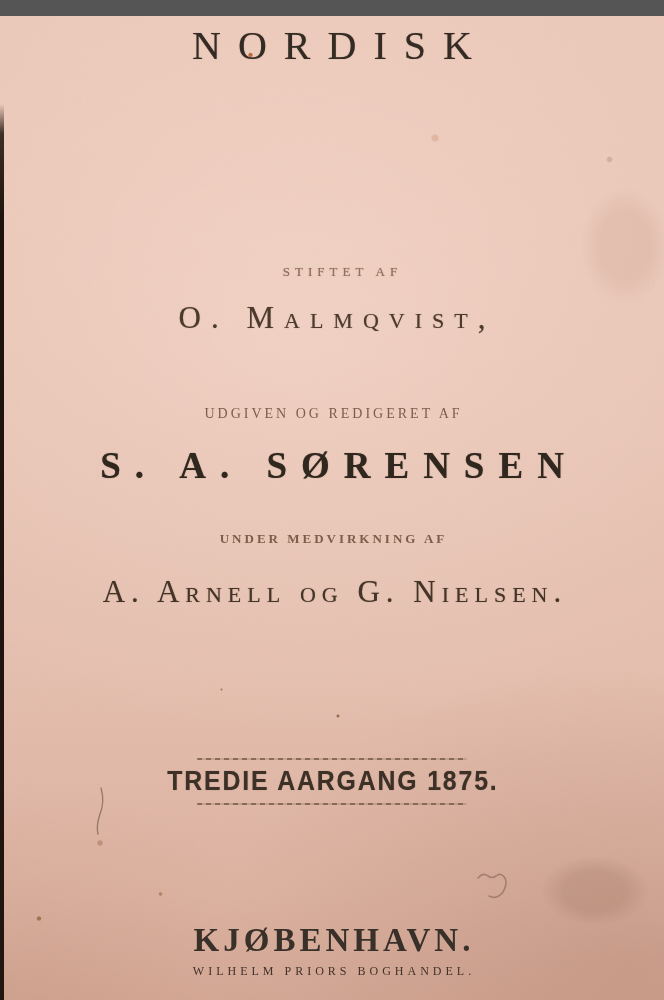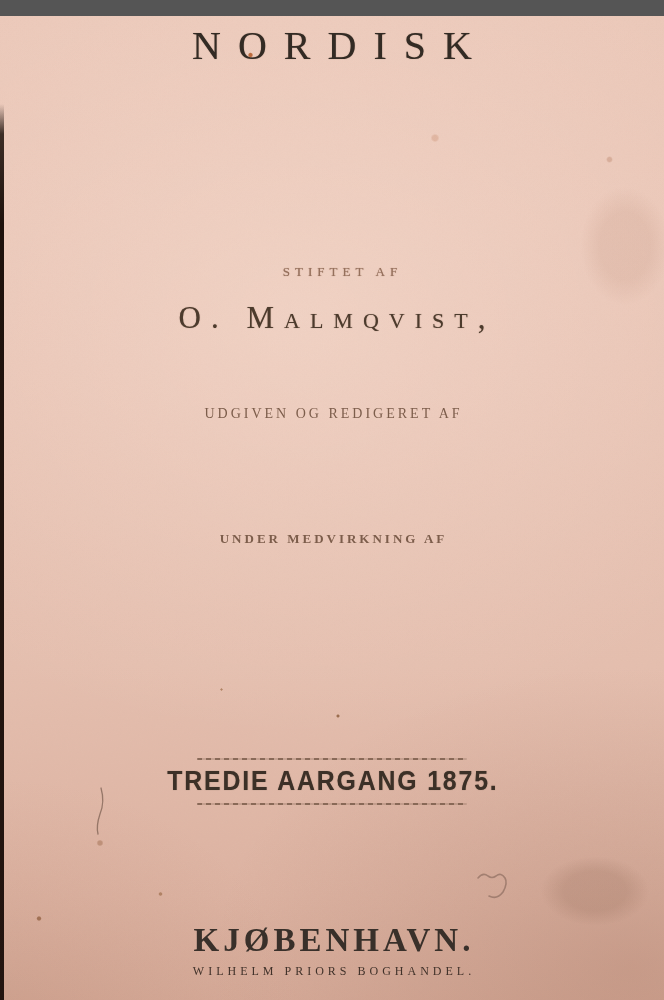--- a/index.html
+++ b/index.html
@@ -81,22 +81,24 @@
   </svg>
 
   <div class="edge-strip"></div>
 
   <div class="line series">NORDISK</div>
 
   <div class="line faded-label founded-label">STIFTET AF</div>
   <div class="line edited-label">UDGIVEN OG REDIGERET AF</div>
 
   <div class="line founder">O. Malmqvist,</div>
+  <div class="line editor">S. A. SØRENSEN</div>
 
   <div class="line collab-label">UNDER MEDVIRKNING AF</div>
+  <div class="line collaborators">A. Arnell og G. Nielsen.</div>
 
   <div class="banner-rule rule-top"></div>
   <div class="line volume">TREDIE AARGANG 1875.</div>
   <div class="banner-rule rule-bottom"></div>
 
   <div class="line city">KJØBENHAVN.</div>
   <div class="line publisher">WILHELM PRIORS BOGHANDEL.</div>
   <div class="line year">1875.</div>
 
   <div class="spot s1"></div>

